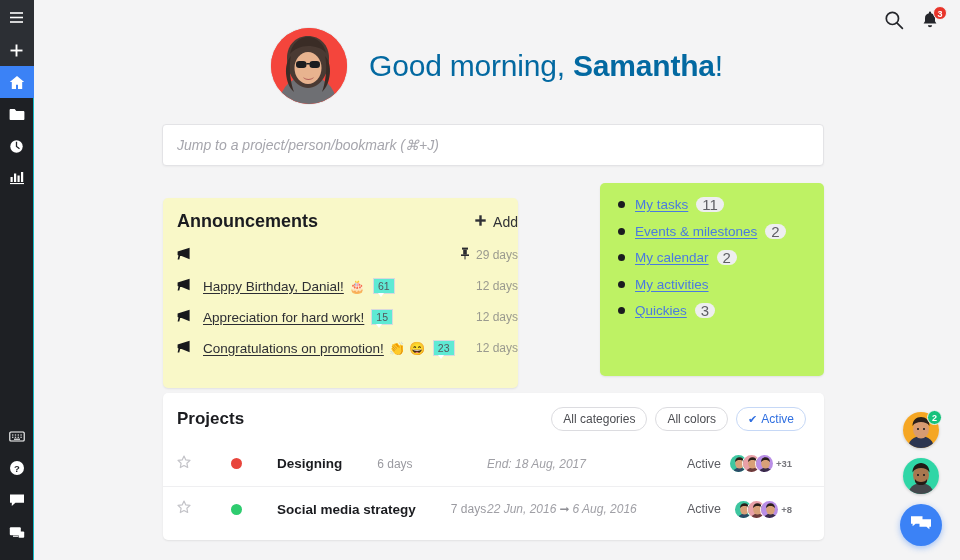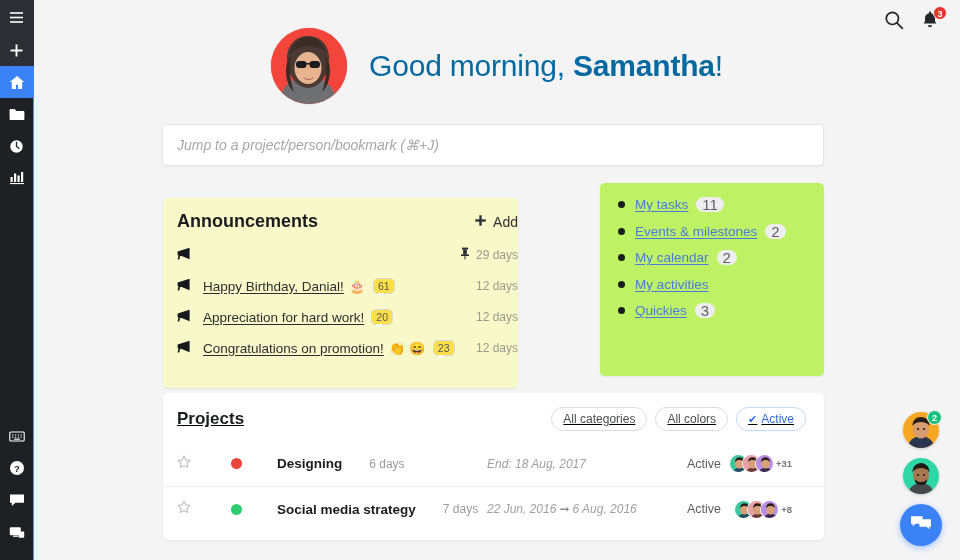--- a/index.html
+++ b/index.html
@@ -93,21 +93,21 @@
   .ann-add .plusglyph { font-size: 15px; font-weight: bold; }
   .ann-row { display: flex; align-items: center; margin-bottom: 13px; }
   .mega { width: 16px; flex: 0 0 16px; color: #17181c; margin-right: 10px; }
   .ann-link {
     font-size: 13.5px; color: #2d2e33;
     text-decoration: underline; text-underline-offset: 2px; white-space: nowrap;
   }
   .emoji { font-size: 13px; margin-left: 6px; }
   .cbadge {
     display: inline-block; position: relative; margin-left: 7px;
-    background: #fde047; border: 1px solid #d9d9dd; border-radius: 5px;
+    background: #5eead4; border: 1px solid #d9d9dd; border-radius: 0;
     font-size: 10.5px; color: #55565c; padding: 1px 4px; line-height: 12px;
   }
   .cbadge::after {
     content: ""; position: absolute; left: 4px; bottom: -4px;
     width: 0; height: 0;
     border-left: 3px solid transparent; border-right: 3px solid transparent;
     border-top: 4px solid #fff;
   }
   .ann-right { margin-left: auto; display: flex; align-items: center; gap: 6px; }
   .ann-days { font-size: 12px; color: #9a9a8f; }
@@ -129,41 +129,41 @@
     font-size: 15px; border-radius: 9px; padding: 2px 6px; line-height: 11px;
   }
 
   
   .projects {
     position: absolute; left: 129px; top: 393px;
     width: 661px; height: 147px;
     background: #fff; border-radius: 5px;
     box-shadow: 0 1px 2px rgba(0,0,0,.08);
   }
-  .proj-head { display: flex; align-items: center; padding: 14px 18px 10px 14px; text-decoration: underline; }
+  .proj-head { display: flex; align-items: center; padding: 14px 18px 10px 14px; }
   .proj-title { font-size: 17px; font-weight: bold; color: #1b1c20; }
   .filters { margin-left: auto; display: flex; align-items: center; gap: 8px; }
   .pill {
     border: 1px solid #dcdce0; border-radius: 13px;
     font-size: 12px; color: #4c4d52; padding: 4px 11px; background: #fff;
     white-space: nowrap;
   }
   .pill.active { color: #2f6fe0; border-color: #c6d8f6; }
   .pill.active .chk { margin-right: 4px; font-size: 11px; }
 
   .prow {
     display: flex; align-items: center;
     height: 45px; padding: 0 16px 0 14px;
     border-top: 1px solid #efeff1;
   }
   .prow:first-of-type { border-top: 0; }
   .star { width: 14px; color: #c3c3c8; margin-right: 13px; flex: 0 0 14px; }
   .cdot { width: 11px; height: 11px; border-radius: 50%; margin-right: 8px; flex: 0 0 11px; }
   .pname { font-size: 13.5px; font-weight: bold; color: #1b1c20; }
-  .pdays { font-size: 12px; color: #9a9aa0; }
+  .pdays { font-size: 12px; color: #9a9aa0; margin-left: 8px; }
   .pdate {
     position: absolute; left: 310px;
     font-size: 12px; font-style: italic; color: #a0a0a6; white-space: nowrap;
   }
   .pstatus { position: absolute; left: 510px; font-size: 12.5px; color: #5c5d63; }
   .pavatars { position: absolute; right: 16px; display: flex; align-items: center; }
   .prow-inner { position: relative; display: flex; align-items: center; width: 100%; height: 100%; gap: 27px; }
   .mini {
     width: 19px; height: 19px; border-radius: 50%;
     border: 1.5px solid #fff; margin-left: -6px; overflow: hidden;
@@ -367,21 +367,21 @@
           <span class="cbadge">61</span>
           <span class="ann-right">
             <span class="ann-days">12 days</span>
           </span>
         </div>
         <div class="ann-row">
           <span class="mega"><svg width="15" height="13" viewBox="0 0 15 13" fill="currentColor">
               <path d="M12.6 0.8v11.4L4.6 8.9H3.1L2.3 12.5H0.6L1.5 8.6 0.6 8.1V4.6l4-1.4z"></path>
             </svg></span>
           <a class="ann-link" href="#">Appreciation for hard work!</a>
-          <span class="cbadge">20</span>
+          <span class="cbadge">15</span>
           <span class="ann-right">
             <span class="ann-days">12 days</span>
           </span>
         </div>
         <div class="ann-row">
           <span class="mega"><svg width="15" height="13" viewBox="0 0 15 13" fill="currentColor">
               <path d="M12.6 0.8v11.4L4.6 8.9H3.1L2.3 12.5H0.6L1.5 8.6 0.6 8.1V4.6l4-1.4z"></path>
             </svg></span>
           <a class="ann-link" href="#">Congratulations on promotion!</a>
           <span class="emoji">👏 😄</span>

